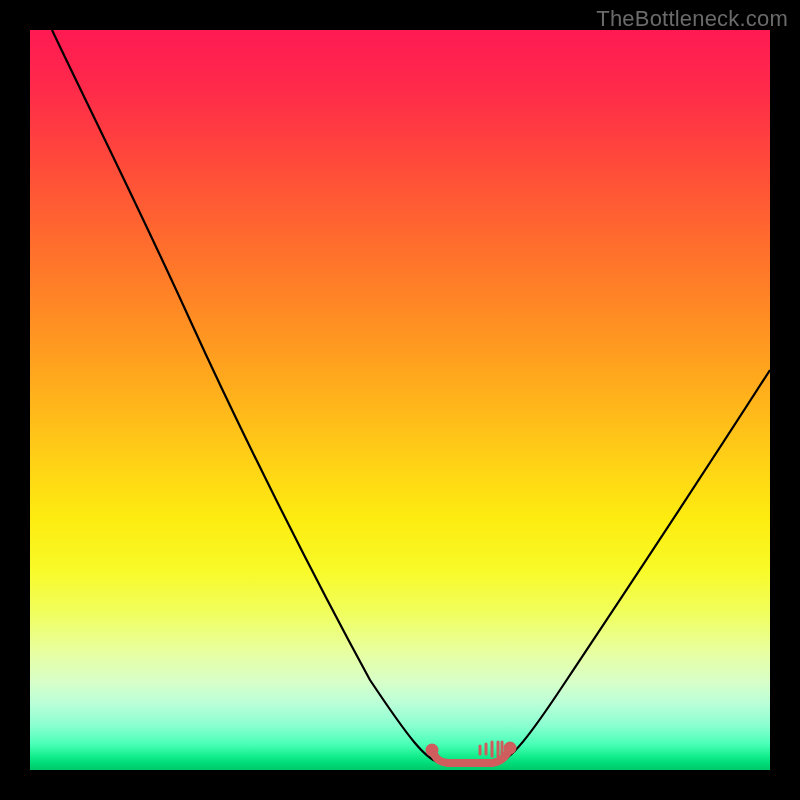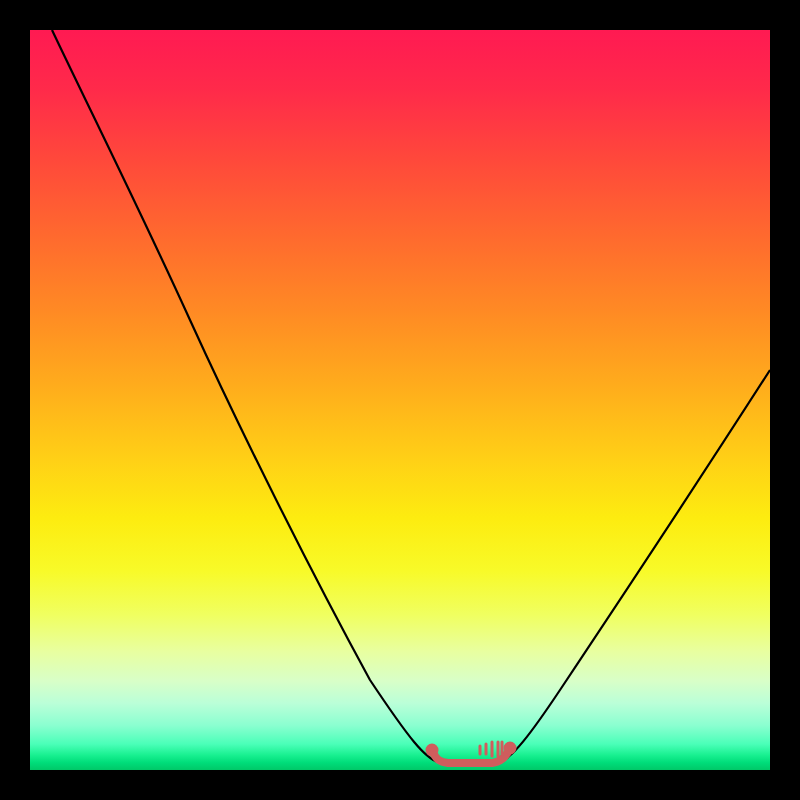--- a/index.html
+++ b/index.html
@@ -78,13 +78,14 @@
         <circle cx="402" cy="720" r="4"></circle>
         <circle cx="480" cy="718" r="4"></circle>
         <line x1="456" y1="714" x2="456" y2="724" stroke-width="3"></line>
         <line x1="462" y1="712" x2="462" y2="726" stroke-width="3"></line>
         <line x1="468" y1="712" x2="468" y2="726" stroke-width="3"></line>
         <line x1="472" y1="712" x2="472" y2="724" stroke-width="3"></line>
         <line x1="450" y1="716" x2="450" y2="724" stroke-width="3"></line>
       </g>
     </svg>
   </div>
+  <div class="watermark">TheBottleneck.com</div>
 </div>
 
 </body></html>

